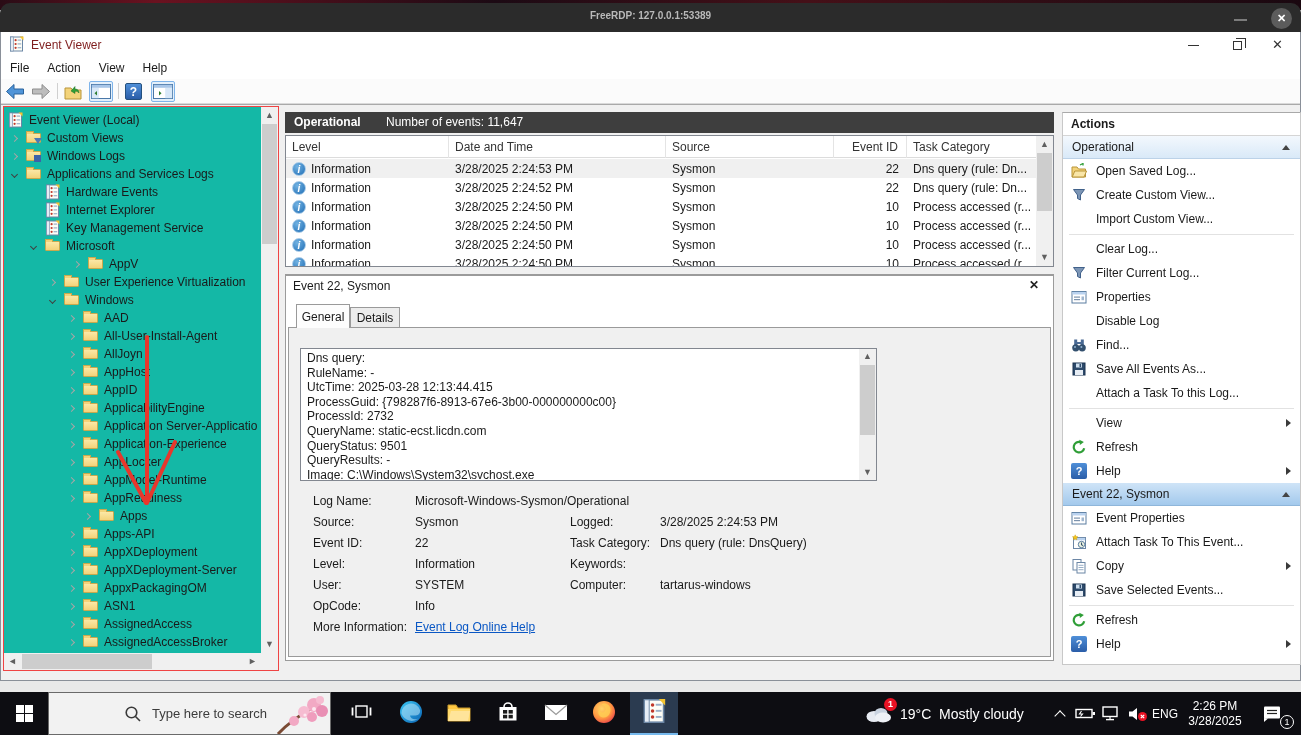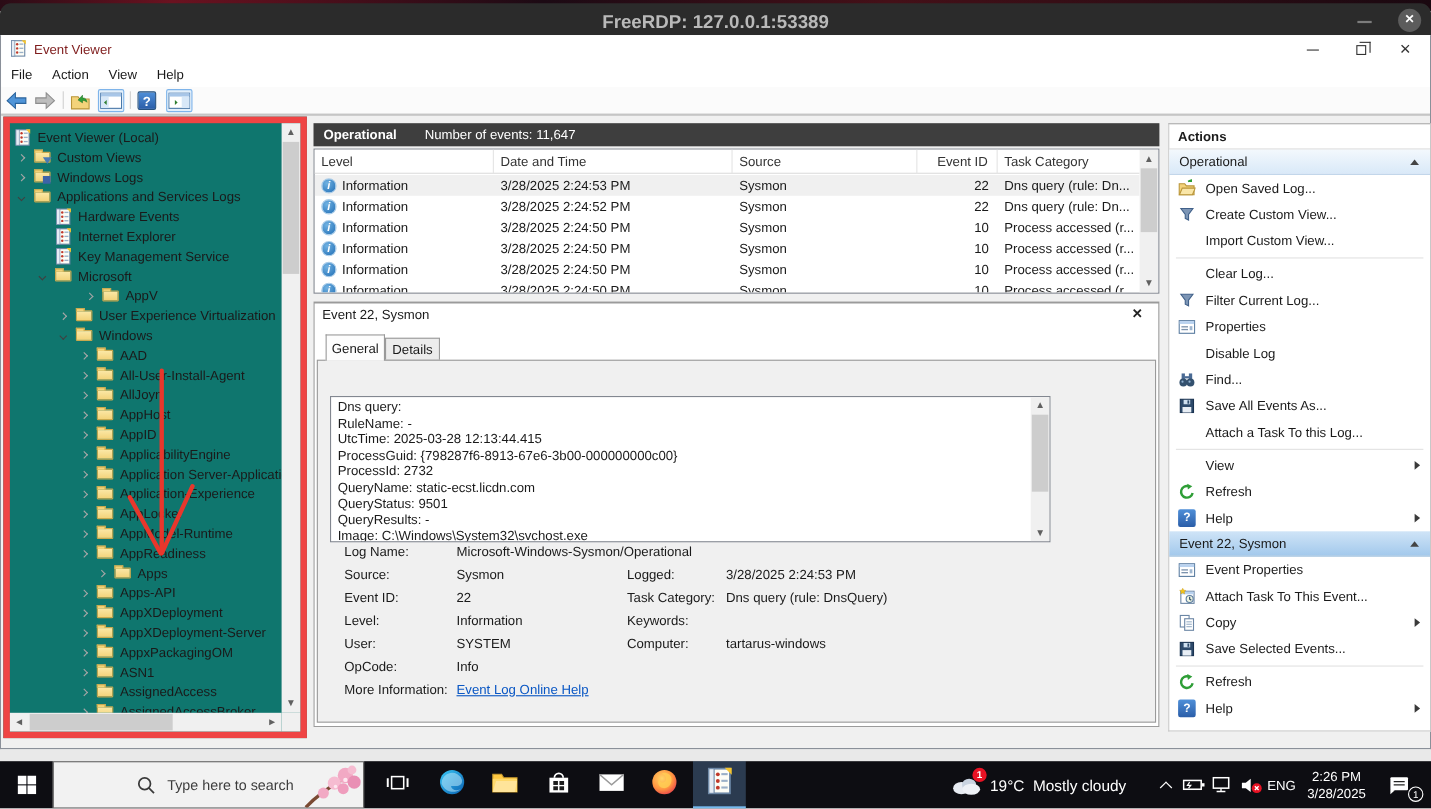--- a/index.html
+++ b/index.html
@@ -1,20 +1,20 @@
 <!DOCTYPE html>
 <html><head>
 <meta charset="utf-8">
 <style>
 *{margin:0;padding:0;box-sizing:border-box;font-family:"Liberation Sans",sans-serif;}
 html,body{width:1301px;height:735px;overflow:hidden;background:#e9e9e9;position:relative;}
 
 #desktop-edge{position:absolute;top:0;left:0;width:1301px;height:10px;background:linear-gradient(90deg,#2a0c16,#6b1220 12%,#1c0a14 38%,#451018 62%,#2a0c14 85%,#1a0810);}
 #rdp-bar{position:absolute;top:3px;left:0;width:1301px;height:29px;background:#2b2b2b;border-radius:10px 10px 0 0;}
-#rdp-title{position:absolute;left:0;right:0;top:7px;text-align:center;color:#b9b9b9;font-size:17px;font-weight:bold;}
+#rdp-title{position:absolute;left:0;right:0;top:7px;text-align:center;color:#b9b9b9;font-size:10px;font-weight:bold;}
 #rdp-min{position:absolute;right:54px;top:16px;width:13px;height:2px;background:#7c7c7c;}
 #rdp-close{position:absolute;right:9px;top:5px;width:21px;height:21px;border-radius:50%;background:#5c5c5c;color:#fff;text-align:center;line-height:20px;font-size:11px;font-weight:bold;}
 
 #app{position:absolute;top:32px;left:0;width:1301px;height:649px;background:#fff;border:1px solid #8a9099;border-top:none;}
 #titlebar{position:absolute;top:0;left:0;right:0;height:26px;background:#fff;}
 #app-title{position:absolute;left:30px;top:6px;font-size:12px;color:#7f1d1d;}
 #app-icon{position:absolute;left:8px;top:4px;width:16px;height:16px;}
 .winbtn{position:absolute;top:0;width:45px;height:26px;text-align:center;line-height:26px;color:#333;font-size:13px;}
 #btn-min{right:84px;}#btn-rest{right:40px;}#btn-close{right:0;}
 #btn-min i{display:inline-block;width:11px;height:1.5px;background:#333;vertical-align:middle;}
@@ -23,21 +23,21 @@
 #menubar{position:absolute;top:26px;left:0;right:0;height:21px;background:#fff;font-size:12px;}
 .menu-item{display:inline-block;padding:3px 9px;color:#1a1a1a;}
 #toolbar{position:absolute;top:47px;left:0;right:0;height:25px;background:#fbfbfb;border-bottom:1px solid #d9d9d9;}
 .tb{position:absolute;top:2px;height:21px;display:flex;align-items:center;justify-content:center;}
 .tb-sep{position:absolute;top:4px;width:1px;height:16px;background:#d0d0d0;}
 .tb-toggle{border:1px solid #7eb4ea;background:#e4f0fb;border-radius:2px;padding:1px;}
 .helpbtn{width:17px;height:17px;background:linear-gradient(#4f8fd8,#2a5da8);border:1px solid #24507e;border-radius:2px;color:#fff;font-weight:bold;font-size:12px;text-align:center;line-height:16px;}
 
 #content{position:absolute;top:72px;left:0;right:0;bottom:0;background:#f0f0f0;border-top:1px solid #a9a9a9;}
 
-#tree-pane{position:absolute;left:2px;top:1px;width:276px;height:565px;background:#0f766e;border:6px solid #ef4444;}
+#tree-pane{position:absolute;left:2px;top:1px;width:276px;height:565px;background:#14b8a6;border:1px solid #ef4444;}
 #tree-scroll{position:absolute;left:0;top:4px;right:17px;bottom:17px;overflow:hidden;}
 .tree-row{height:18px;display:flex;align-items:center;white-space:nowrap;font-size:12px;color:#1a1a1a;}
 .chev{display:inline-block;width:5px;height:5px;flex:none;}
 .chev.col{border-right:1.4px solid #a6a6a6;border-bottom:1.4px solid #a6a6a6;transform:rotate(-45deg);}
 .chev.exp{border-right:1.6px solid #404040;border-bottom:1.6px solid #404040;transform:rotate(45deg);}
 .ticon{display:inline-block;width:18px;height:16px;flex:none;position:relative;margin-right:3px;}
 .folder{position:absolute;left:0;top:3px;width:15px;height:10px;background:linear-gradient(#fbe8a6,#f3d37a);border:1px solid #c9a94e;border-radius:1px;}
 .folder::before{content:"";position:absolute;left:-1px;top:-3px;width:6px;height:2px;background:#f3d37a;border:1px solid #c9a94e;border-bottom:none;}
 .mini-funnel{position:absolute;left:8px;top:8px;width:0;height:0;border-left:4px solid transparent;border-right:4px solid transparent;border-top:6px solid #4a7ab5;}
 .mini-chart{position:absolute;left:8px;top:7px;width:7px;height:7px;background:#3c63a8;}
@@ -65,21 +65,21 @@
 .info-ic{display:inline-block;width:14px;height:14px;border-radius:50%;background:radial-gradient(circle at 35% 30%,#71b2e2,#1f6db5);border:1px solid #a8cbe8;color:#fff;font-size:10px;font-weight:bold;font-style:italic;text-align:center;line-height:13px;margin-right:5px;flex:none;}
 #ev-vscroll{position:absolute;right:0;top:0;bottom:0;width:17px;background:#f0f0f0;}
 
 #detail{position:absolute;left:284px;top:169px;width:769px;height:387px;background:#fff;border:1px solid #9b9b9b;border-top:2px solid #9b9b9b;}
 #detail-title{position:absolute;top:3px;left:7px;font-size:12px;color:#1a1a1a;}
 #detail-close{position:absolute;top:2px;right:14px;font-size:12px;font-weight:bold;color:#222;}
 .tab{position:absolute;font-size:12px;text-align:center;border:1px solid #9a9a9a;color:#1a1a1a;}
 #tab-general{left:10px;top:28px;width:54px;height:24px;line-height:24px;background:#fdfdfd;border-bottom:none;z-index:2;}
 #tab-details{left:64px;top:31px;width:50px;height:21px;line-height:21px;background:#ececec;}
 #detail-body{position:absolute;left:2px;right:2px;top:51px;height:330px;background:#f0f0f0;border:1px solid #9a9a9a;}
-#msgbox{position:absolute;left:11px;top:32px;width:655px;height:133px;background:#fff;border:1px solid #828790;overflow:hidden;}
+#msgbox{position:absolute;left:11px;top:20px;width:577px;height:133px;background:#fff;border:1px solid #828790;overflow:hidden;}
 #msglines{position:absolute;left:6px;top:2px;right:20px;font-size:12px;color:#1a1a1a;line-height:14.6px;white-space:pre;}
 #msg-vscroll{position:absolute;right:0;top:0;bottom:0;width:17px;background:#f0f0f0;}
 #fields{position:absolute;left:11px;top:163px;right:10px;font-size:12px;color:#1a1a1a;}
 .frow{position:relative;height:21px;}
 .fl1{position:absolute;left:13px;top:3px;}
 .fv1{position:absolute;left:115px;top:3px;}
 .fl2{position:absolute;left:270px;top:3px;}
 .fv2{position:absolute;left:360px;top:3px;}
 a.lnk{color:#0a57c4;text-decoration:underline;}
 

